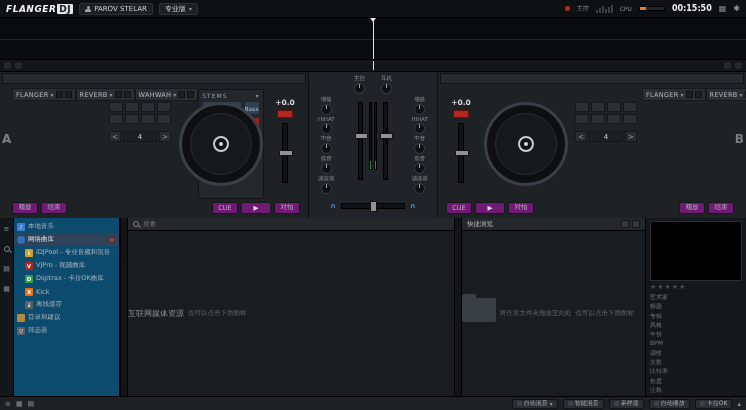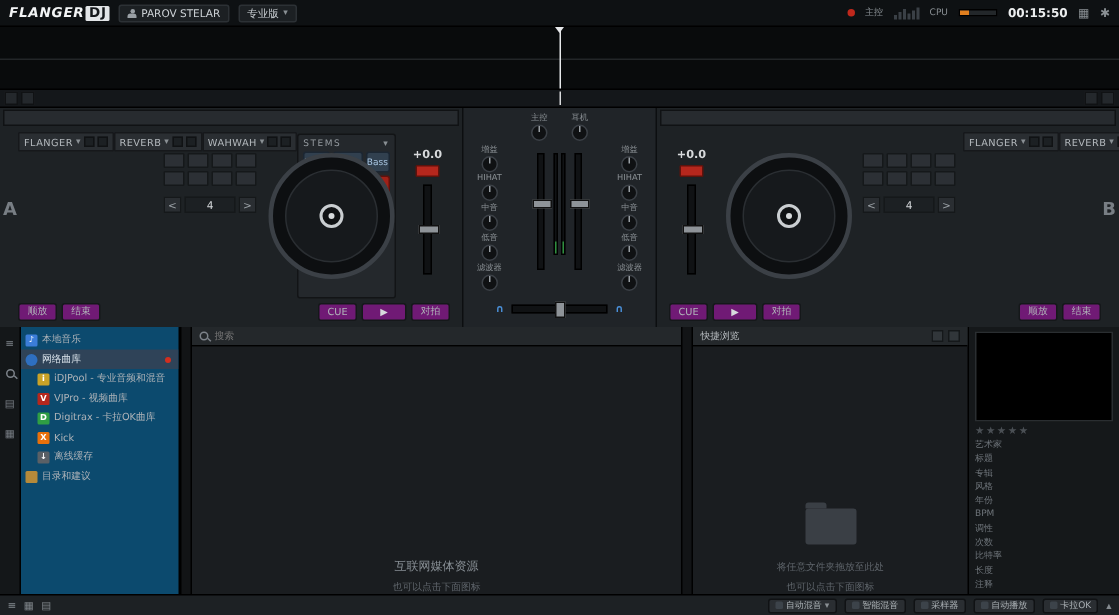--- a/index.html
+++ b/index.html
@@ -109,21 +109,21 @@
 .side-item.selected{background:#2f4358;color:#dbe4ec}
 .si-icon{width:8px;height:8px;border-radius:1px;flex:none;display:flex;align-items:center;justify-content:center;font-size:5.5px;color:#fff;font-weight:bold}
 .ic-music{background:#3b7dd8}.ic-globe{background:#2e6fc0;border-radius:50%}.ic-idj{background:#c9a227}
 .ic-vj{background:#b5271d}.ic-digi{background:#2f9e44}.ic-xiami{background:#e8700a}
 .ic-cache{background:#5a6066}.ic-folder{background:#b58a3a}.ic-filter{background:#5a6066}
 .badge{width:4px;height:4px;border-radius:50%;background:#d22f1f;flex:none;margin-left:auto;margin-right:2px}
 .strip{width:8px;background:#121416;border-left:1px solid #000;border-right:1px solid #000}
 .bcenter{flex:1;display:flex;flex-direction:column;background:#1a1d20;min-width:0}
 .search-bar{height:13px;background:#24282b;border-bottom:1px solid #000;display:flex;align-items:center;gap:4px;padding:0 5px}
 .search-input{flex:1;background:transparent;border:none;outline:none;color:#c5cace;font-size:6.5px;font-family:"DejaVu Sans",sans-serif}
-.empty{flex:1;display:flex;flex-direction:column;align-items:center;justify-content:flex-end;gap:4px}
+.empty{flex:1;display:flex;flex-direction:row;align-items:center;justify-content:flex-start;gap:4px}
 .empty .t1{font-size:8px;color:#888f95}
 .empty .t2{font-size:6.5px;color:#5f656b}
 .quick{width:184px;background:#1a1d20;display:flex;flex-direction:column;border-right:1px solid #000}
 .quick-hdr{height:13px;background:#24282b;border-bottom:1px solid #000;display:flex;align-items:center;gap:3px;padding:0 5px;font-size:6.5px;color:#b9bec2}
 .sp{flex:1}
 .hdr-sq{width:8px;height:8px;background:#31363a;border:1px solid #15181a}
 .folder{width:34px;height:24px;background:#3a3f45;border-radius:2px;position:relative;margin-bottom:7px}
 .folder:before{content:"";position:absolute;top:-4px;left:0;width:14px;height:4px;background:#3a3f45;border-radius:2px 2px 0 0}
 .info{width:100px;background:#15181a;display:flex;flex-direction:column;padding:3px 4px;gap:2px}
 .art{width:100%;height:62px;background:#000;border:1px solid #2a2e31}
@@ -475,20 +475,24 @@
         <span class="si-icon ic-xiami">X</span>
         <span>Kick</span>
       </div>
       <div class="side-item child">
         <span class="si-icon ic-cache">↓</span>
         <span>离线缓存</span>
       </div>
       <div class="side-item">
         <span class="si-icon ic-folder"></span>
         <span>目录和建议</span>
+      </div>
+      <div class="side-item">
+        <span class="si-icon ic-filter">▽</span>
+        <span>筛选器</span>
       </div>
     </div>
 
     <div class="strip"></div>
 
     <div class="bcenter">
       <div class="search-bar">
         <span class="mag"></span>
         <input class="search-input" type="text" placeholder="搜索" style="">
       </div>

